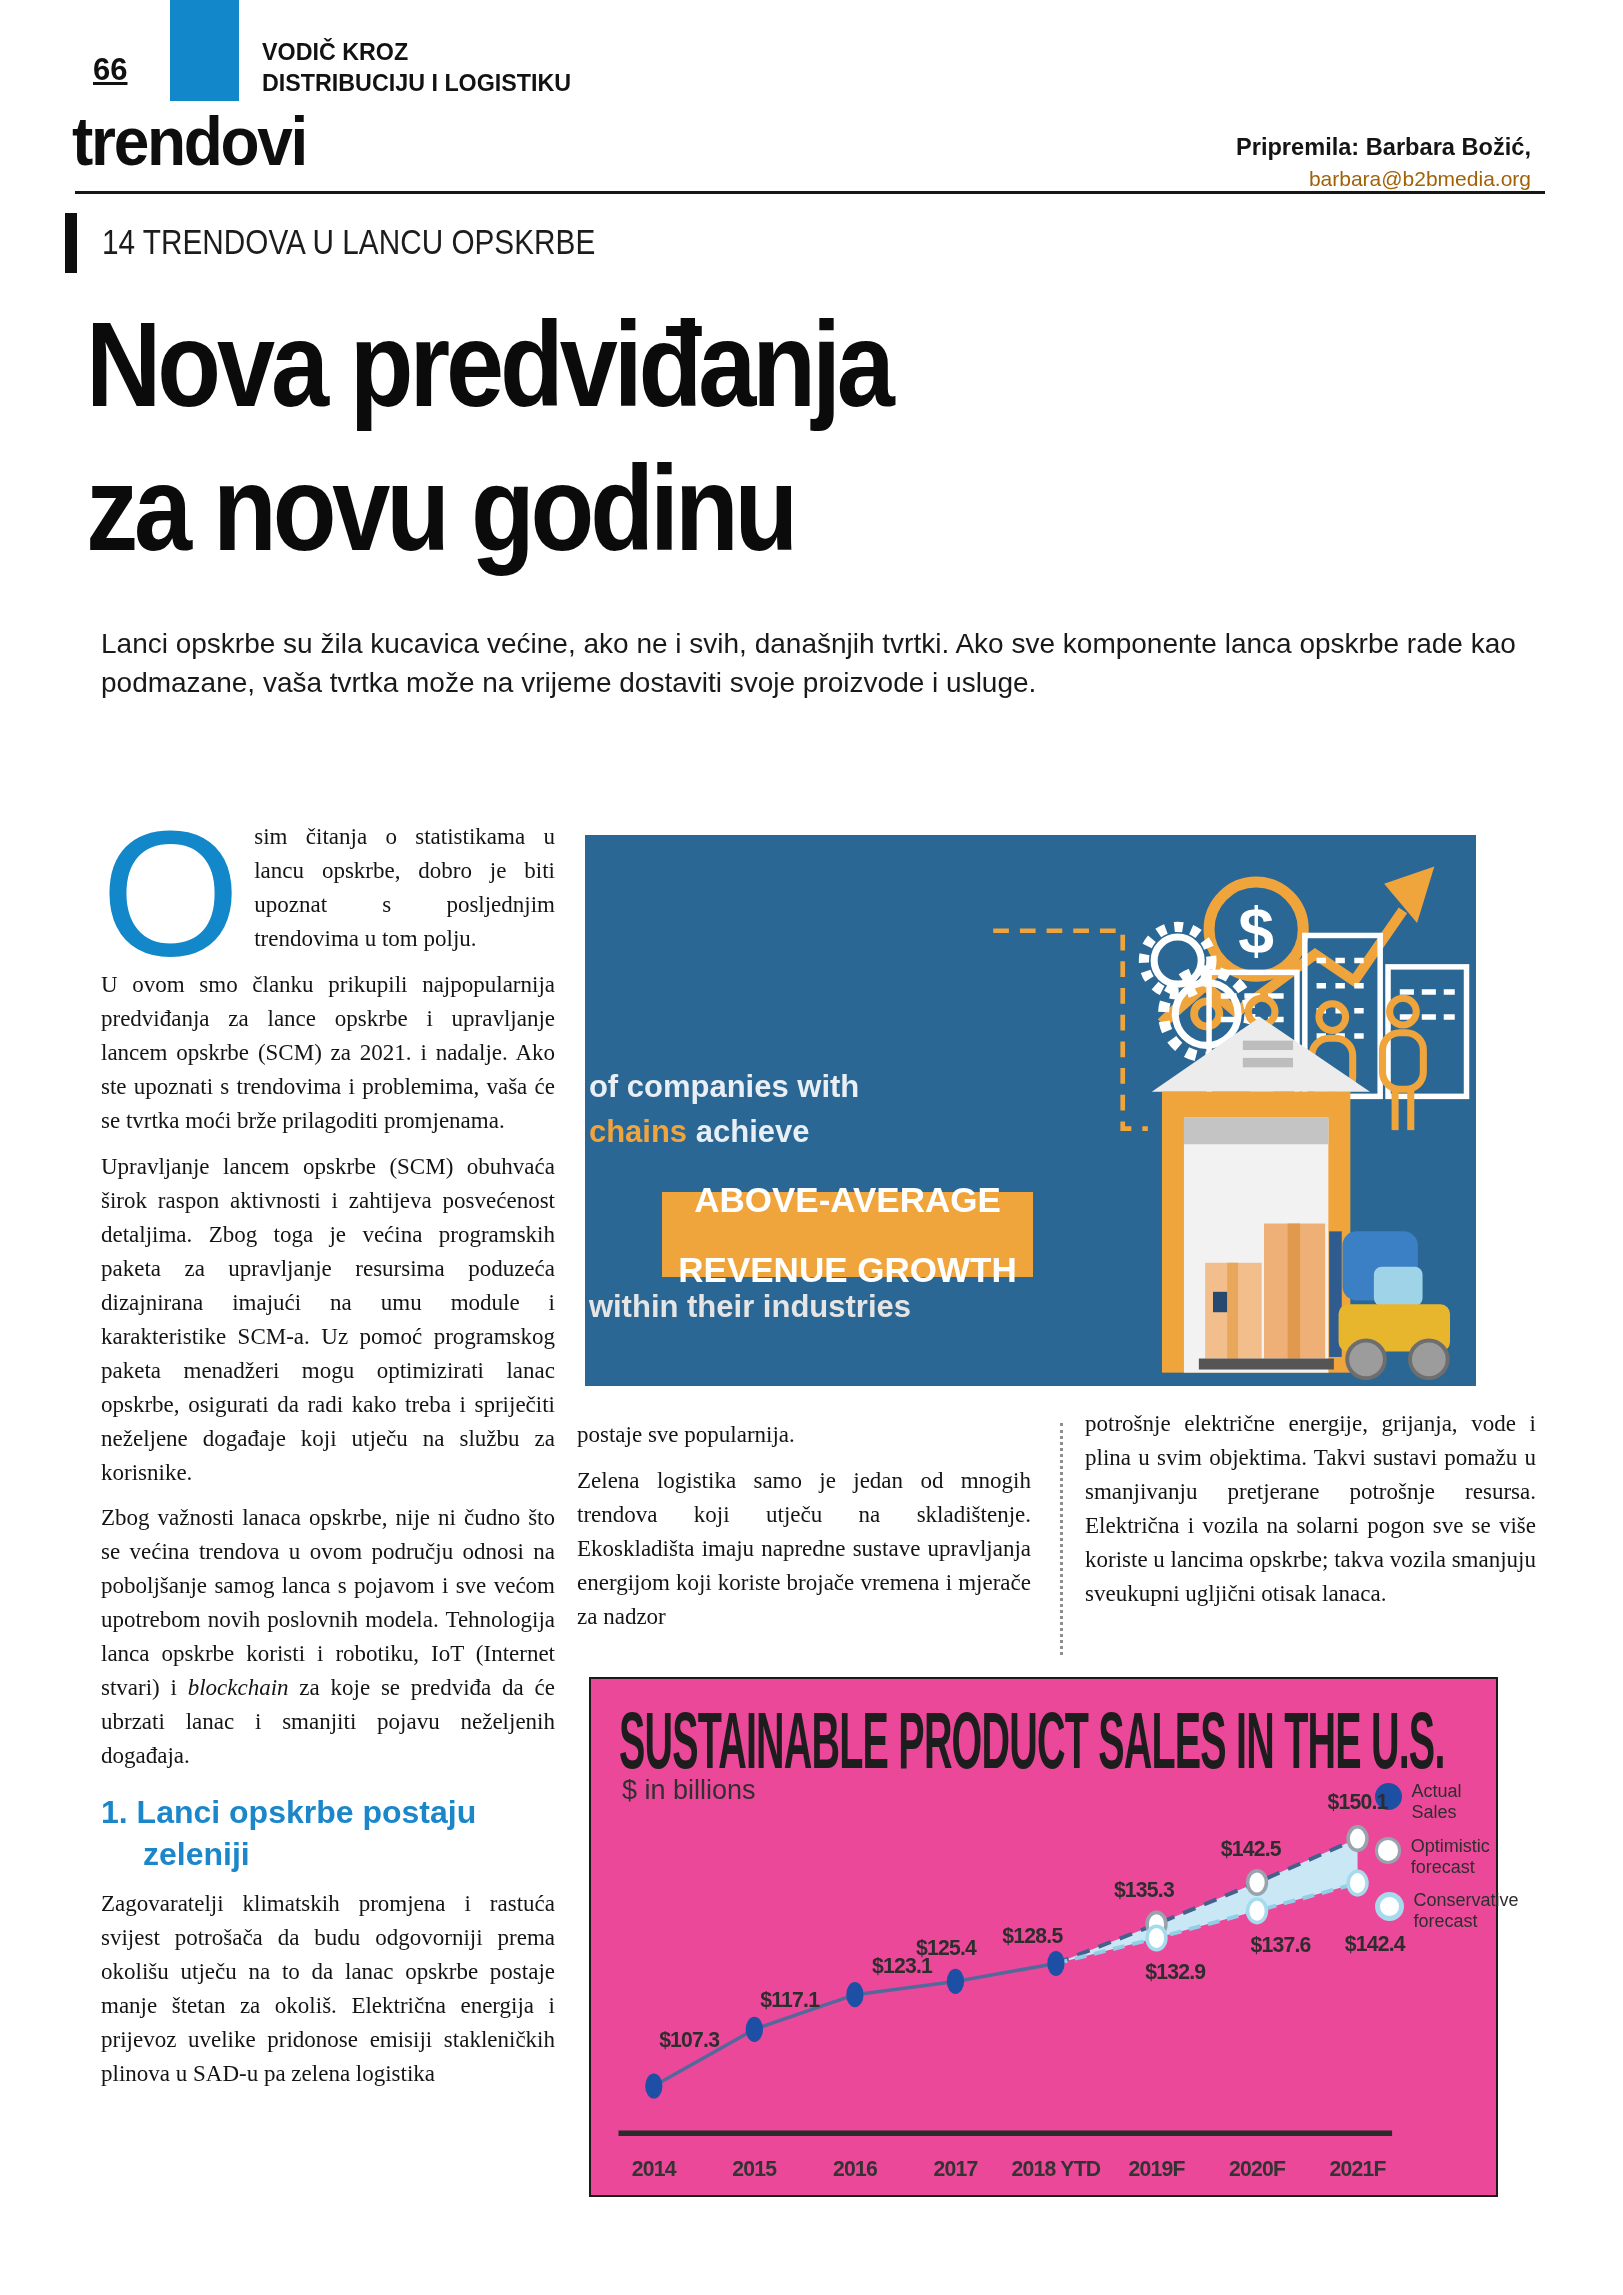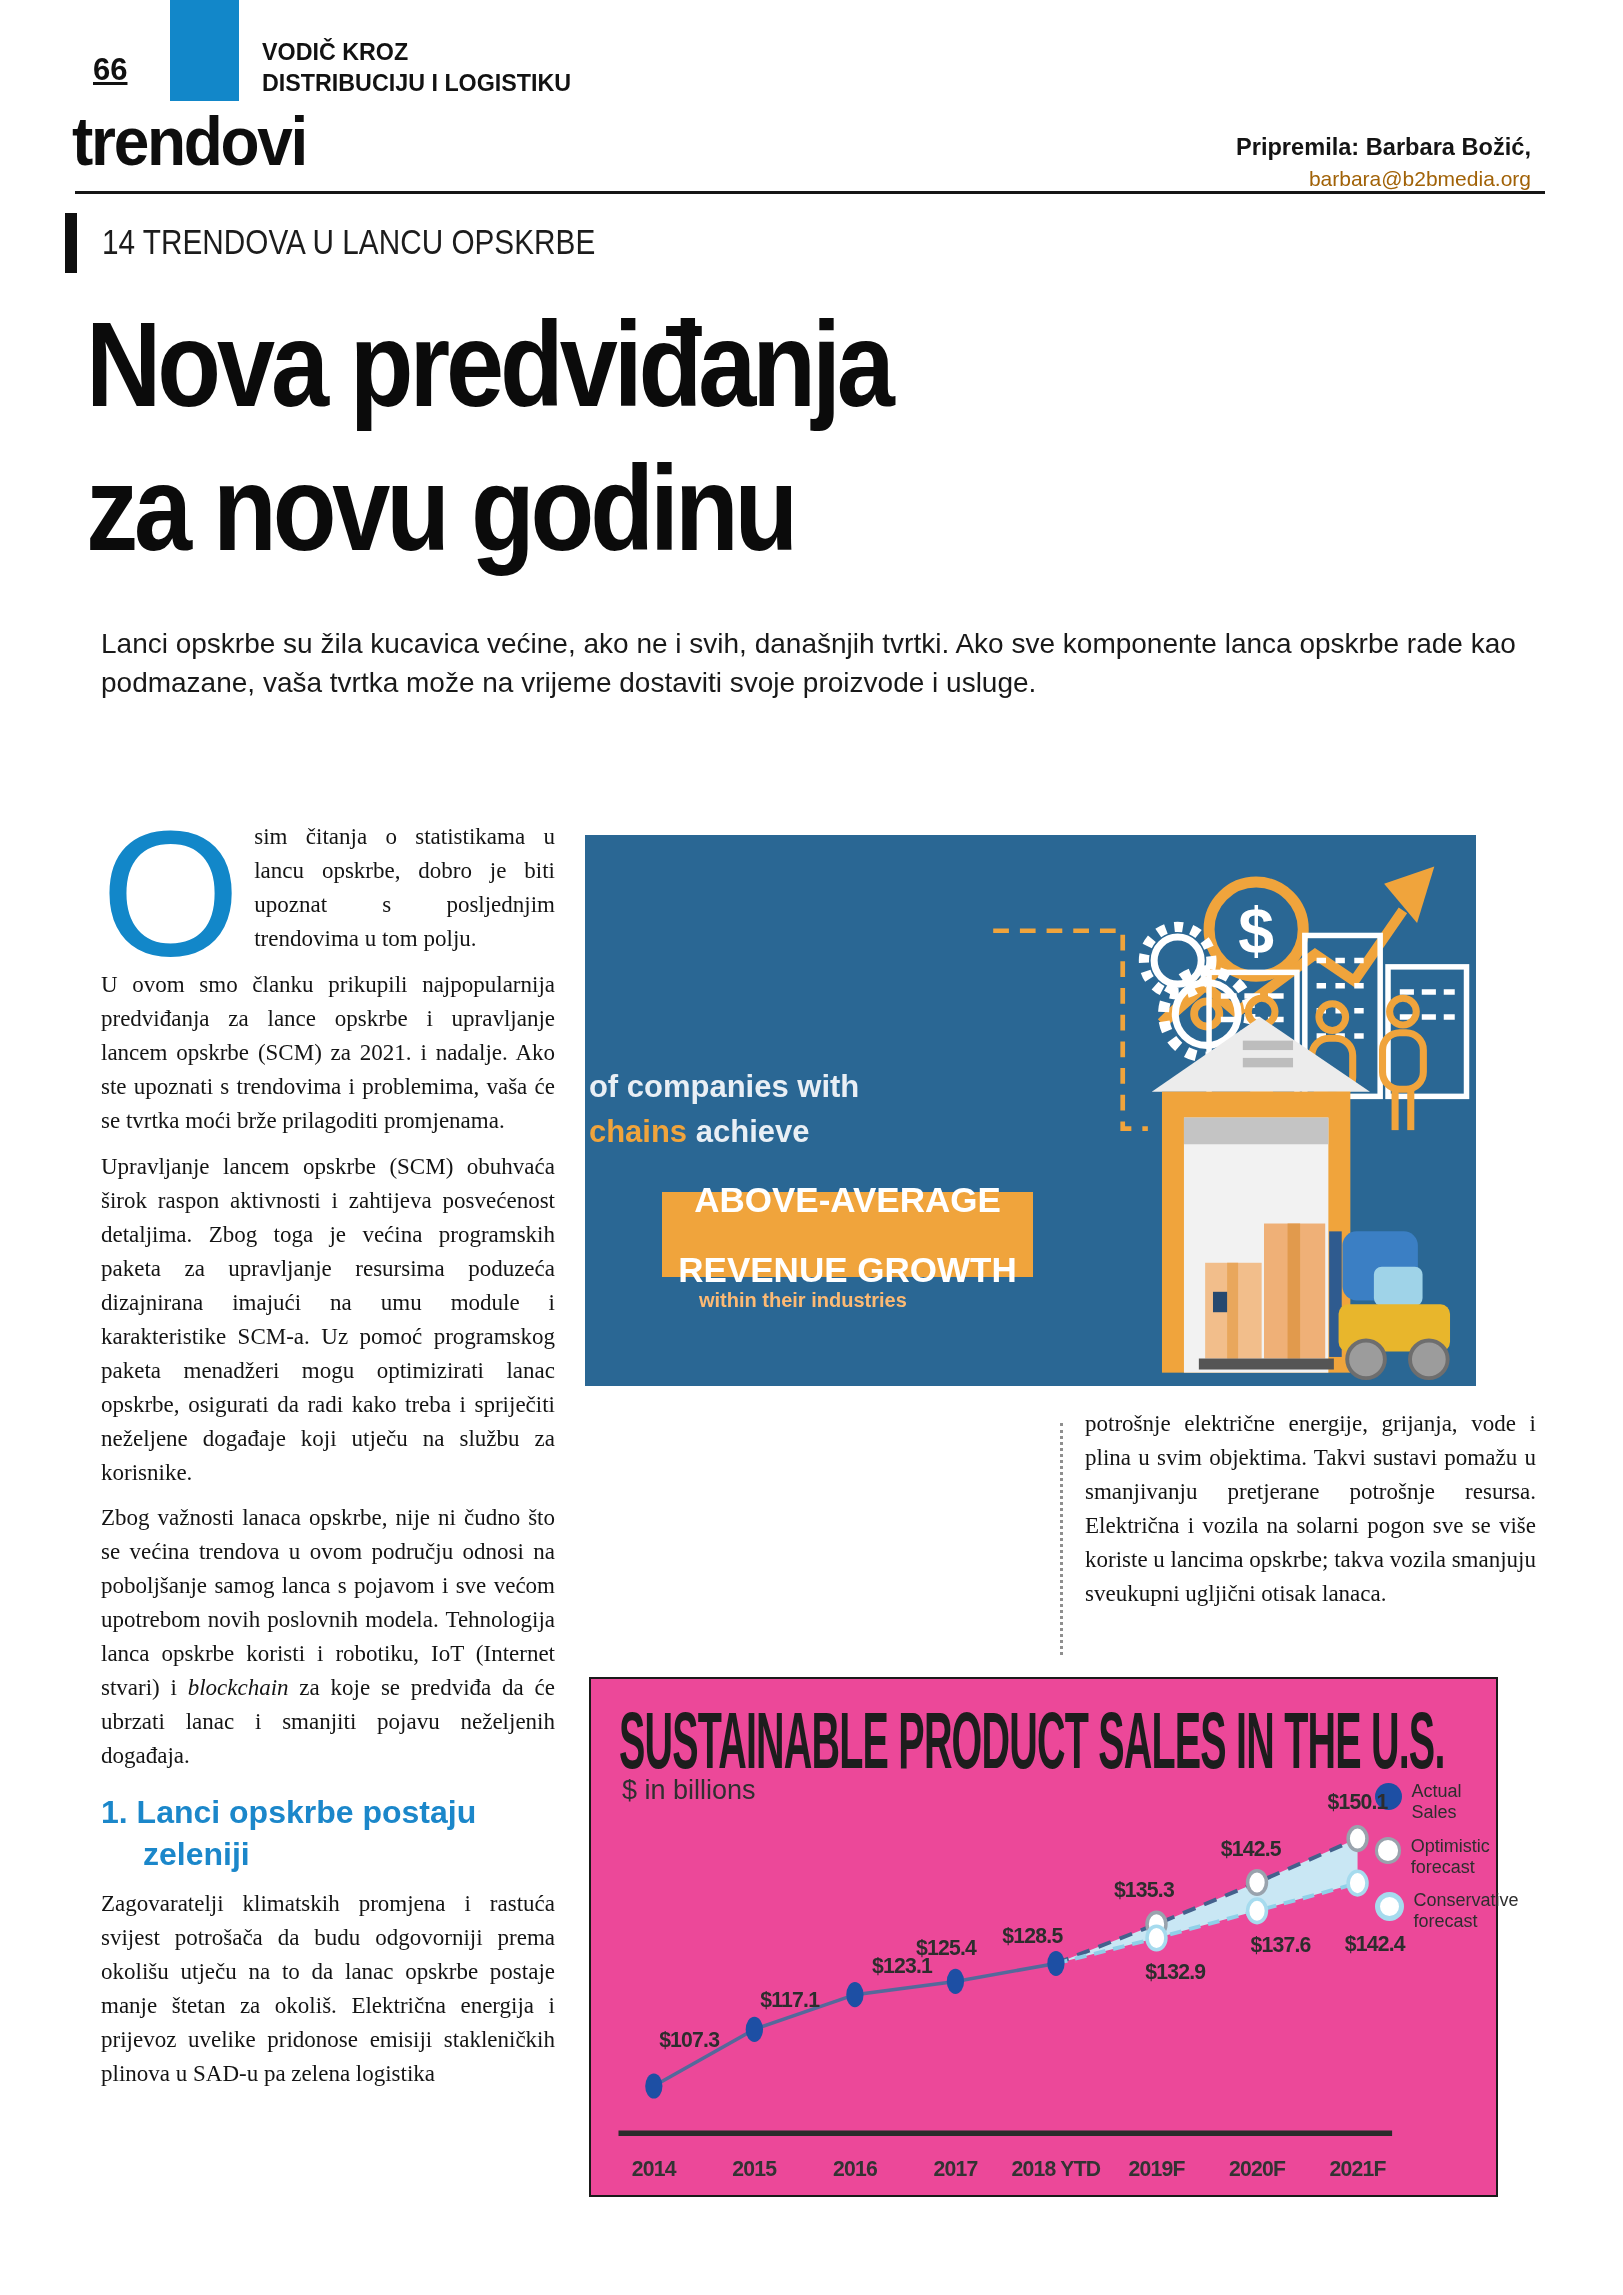--- a/index.html
+++ b/index.html
@@ -42,21 +42,21 @@
   
   .infographic{left:585px;top:835px;width:891px;height:551px;background:#2A6794;}
   .info-svg{position:absolute;left:0;top:0;}
   .info-stat{left:0;top:69px;width:428px;text-align:center;color:#F0A43C;}
   .info-stat .big{font-size:154px;font-weight:800;letter-spacing:-6.3px;}
   .info-stat .pct{font-size:79px;font-weight:800;position:relative;top:-55px;letter-spacing:-1.6px;}
   .info-lines{left:3.9px;top:229px;width:428px;text-align:left;font-size:31px;font-weight:600;line-height:45px;color:#E9EFF5;}
   .info-lines .orange{color:#F0A43C;}
   .info-box{left:77px;top:357px;width:371px;height:85px;background:#F0A43C;display:flex;flex-direction:column;
             justify-content:center;text-align:center;font-size:35px;font-weight:700;line-height:42px;color:#fff;gap:28px;}
-  .info-line4{left:3.9px;top:454px;width:428px;text-align:center;font-size:20px;font-weight:600;color:#fdba74;}
+  .info-line4{left:3.9px;top:454px;width:428px;text-align:left;font-size:31px;font-weight:600;color:#e5e5e5;}
 
   
   .chartbox{left:589px;top:1677px;width:909px;height:520px;border:2.4px solid #1a1a1a;box-sizing:border-box;background:#ec4899;}
   .chart-title{position:absolute;left:28px;top:15.7px;font-size:79px;font-weight:700;letter-spacing:-1.6px;
                transform:scaleX(.5);transform-origin:left top;color:#1d1d1d;white-space:nowrap;}
   .chart-sub{position:absolute;left:31px;top:96px;font-size:27px;color:#303030;}
   .legend{position:absolute;left:784px;top:102px;width:122px;}
   .legend-item{display:flex;align-items:flex-start;margin-bottom:12.6px;}
   .legend-item .txt{font-size:18px;line-height:21px;color:#2e2e2e;margin-left:9.4px;}
   .sym{flex:none;margin-top:1.6px;border-radius:50%;}
@@ -191,20 +191,24 @@
       <div>of companies with</div>
       <div><span class="orange">chains</span><span> achieve</span></div>
     </div>
     <div class="abs info-box">
       <div>ABOVE-AVERAGE</div>
       <div>REVENUE GROWTH</div>
     </div>
     <div class="abs info-line4">within their industries</div>
   </div>
 
+  <div class="abs serif col2">
+    <p>postaje sve popularnija.</p>
+    <p>Zelena logistika samo je jedan od mnogih trendova koji utječu na skladištenje. Ekoskladišta imaju napredne sustave upravljanja energijom koji koriste brojače vremena i mjerače za nadzor</p>
+  </div>
 
   <div class="abs col-divider"></div>
 
   <div class="abs serif col3">
     <p>potrošnje električne energije, grijanja, vode i plina u svim objektima. Takvi sustavi pomažu u smanjivanju pretjerane potrošnje resursa. Električna i vozila na solarni pogon sve se više koriste u lancima opskrbe; takva vozila smanjuju sveukupni ugljični otisak lanaca.</p>
   </div>
 
   <div class="abs chartbox">
     <div class="chart-title">SUSTAINABLE PRODUCT SALES IN THE U.S.</div>
     <div class="chart-sub">$ in billions</div>

